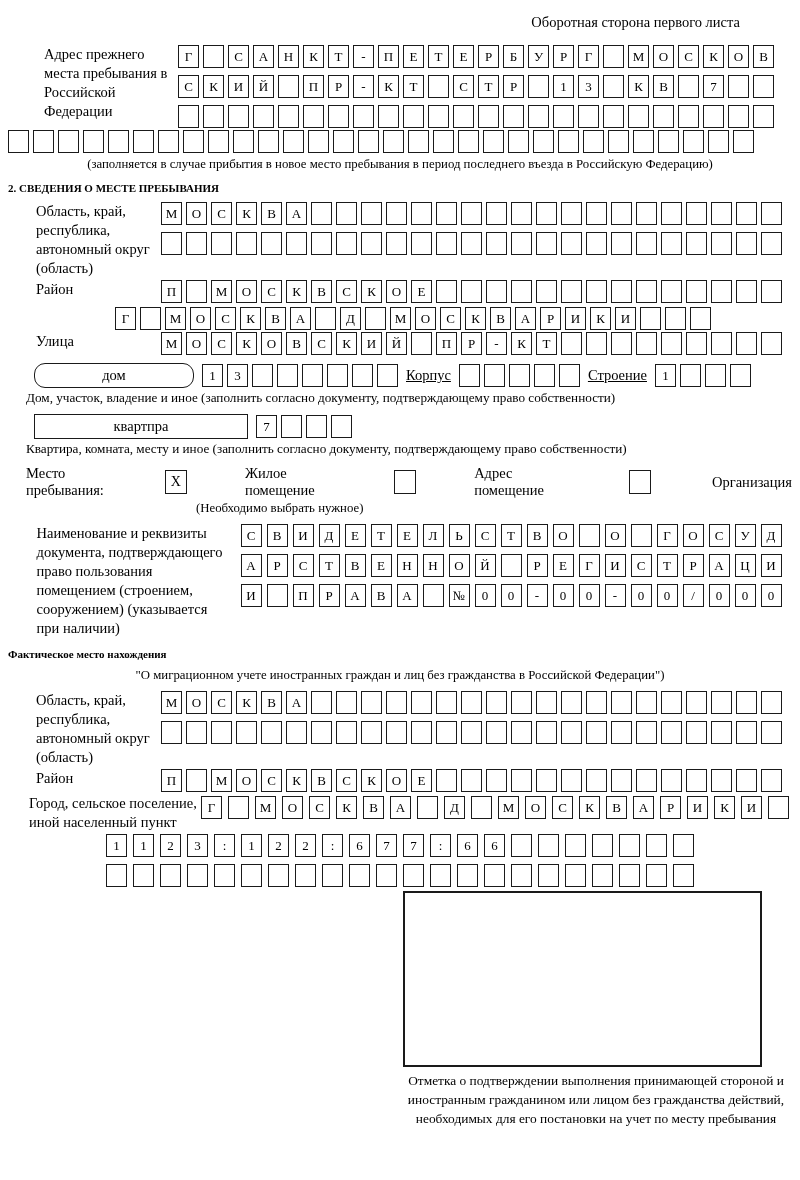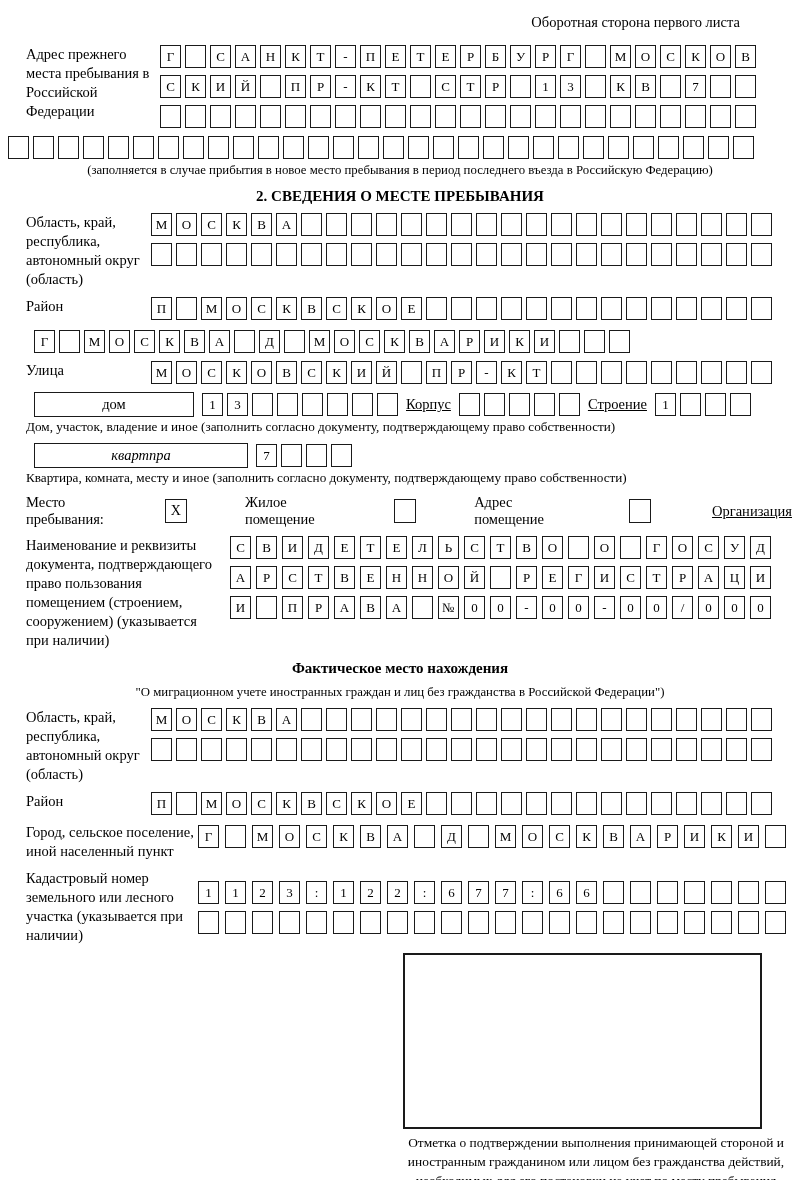--- a/index.html
+++ b/index.html
@@ -15,28 +15,28 @@
   .boxes{display:flex;gap:4px;}
   .boxes.gap5{gap:5px;}
   .boxes.gap6{gap:6px;}
   .cell{
     flex:none;width:19px;height:21px;border:1.7px solid #1a1a1a;
     display:flex;align-items:center;justify-content:center;
     font-size:13px;line-height:1;background:#fff;
   }
   .rows{display:flex;flex-direction:column;gap:7px;}
 
-  .field{display:flex;align-items:flex-start;margin-bottom:8px;}
+  .field{display:flex;align-items:flex-start;margin-bottom:2px;justify-content:center;}
   .field.center{align-items:center;}
   .flabel{flex:none;width:152px;padding-left:18px;box-sizing:border-box;
           font-size:14.5px;line-height:19px;}
   .flabel.w135{width:143px;}
   .flabel.w210{width:210px;padding-left:18px;}
 
-  .section-title{text-align:center;font-weight:bold;font-size:15px;margin:10px 0 8px 0;}
+  .section-title{font-weight:bold;font-size:11px;margin:10px 0 8px 0;}
   .small-note{text-align:center;font-size:12.8px;margin:4px 0 8px 0;}
   .left-note{font-size:13.2px;padding-left:18px;margin:2px 0 8px 0;}
 
   .wide-box{flex:none;height:23px;border:1.7px solid #1a1a1a;display:flex;
             align-items:center;justify-content:center;font-size:14.5px;background:#fff;}
   .inline-label{font-size:14.5px;line-height:23px;padding:0 8px;white-space:nowrap;text-decoration:underline;}
 
   .house-row,.apt-row{display:flex;align-items:center;margin:8px 0 2px 0;padding-left:26px;}
   .gap8{width:8px;flex:none;}
 
@@ -321,21 +321,21 @@
         <span class="cell"></span>
         <span class="cell"></span>
         <span class="cell"></span>
         <span class="cell"></span>
         <span class="cell"></span>
         <span class="cell"></span>
       </div>
   </div>
 
   <div class="house-row" style="padding-left:26px;">
-    <div class="wide-box" style="width:158px;">дом</div>
+    <div class="wide-box" style="width:158px;border-radius:11px;">дом</div>
     <span class="gap8"></span>
     <div class="boxes">
         <span class="cell">1</span>
         <span class="cell">3</span>
         <span class="cell"></span>
         <span class="cell"></span>
         <span class="cell"></span>
         <span class="cell"></span>
         <span class="cell"></span>
         <span class="cell"></span>
@@ -352,40 +352,41 @@
     <div class="boxes">
         <span class="cell">1</span>
         <span class="cell"></span>
         <span class="cell"></span>
         <span class="cell"></span>
       </div>
   </div>
   <div class="left-note">Дом, участок, владение и иное (заполнить согласно документу, подтверждающему право собственности)</div>
 
   <div class="apt-row">
-    <div class="wide-box" style="width:212px;font-style:italic;">квартпра</div>
+    <div class="wide-box" style="width:212px;">квартпра</div>
     <span class="gap8"></span>
     <div class="boxes">
         <span class="cell">7</span>
         <span class="cell"></span>
         <span class="cell"></span>
         <span class="cell"></span>
       </div>
   </div>
   <div class="left-note">Квартира, комната, месту и иное (заполнить согласно документу, подтверждающему право собственности)</div>
 
   <div class="stay-row">
     <span>Место пребывания:</span>
     <span class="checkbox">X</span>
     <span>Жилое помещение</span>
     <span class="checkbox" style="margin-left:24px;"></span>
     <span>Адрес помещение</span>
     <span class="checkbox" style="margin-left:32px;"></span>
-    <span style="margin-left:3px;text-decoration:underline;">Организация</span>
-  </div>
+    <span style="margin-left:3px;">Организация</span>
+  </div>
+  <div class="stay-note">(Необходимо выбрать нужное)</div>
 
   <div class="field" style="margin-top:8px;gap:12px;">
     <div class="flabel w210">Наименование и реквизиты документа, подтверждающего право пользования помещением (строением, сооружением) (указывается при наличии)</div>
     <div class="rows">
       <div class="boxes gap5">
           <span class="cell">С</span>
           <span class="cell">В</span>
           <span class="cell">И</span>
           <span class="cell">Д</span>
           <span class="cell">Е</span>
@@ -571,21 +572,20 @@
         <span class="cell">А</span>
         <span class="cell">Р</span>
         <span class="cell">И</span>
         <span class="cell">К</span>
         <span class="cell">И</span>
         <span class="cell"></span>
       </div>
   </div>
 
   <div class="field center">
-    <div class="flabel w135" style="width:190px;">Кадастровый номер земельного или лесного участка (указывается при наличии)</div>
     <div class="rows">
       <div class="boxes gap6">
           <span class="cell">1</span>
           <span class="cell">1</span>
           <span class="cell">2</span>
           <span class="cell">3</span>
           <span class="cell">:</span>
           <span class="cell">1</span>
           <span class="cell">2</span>
           <span class="cell">2</span>

